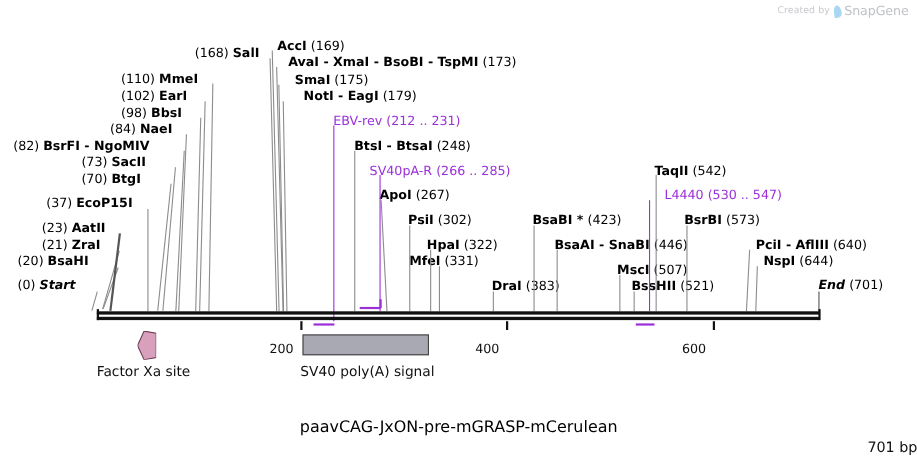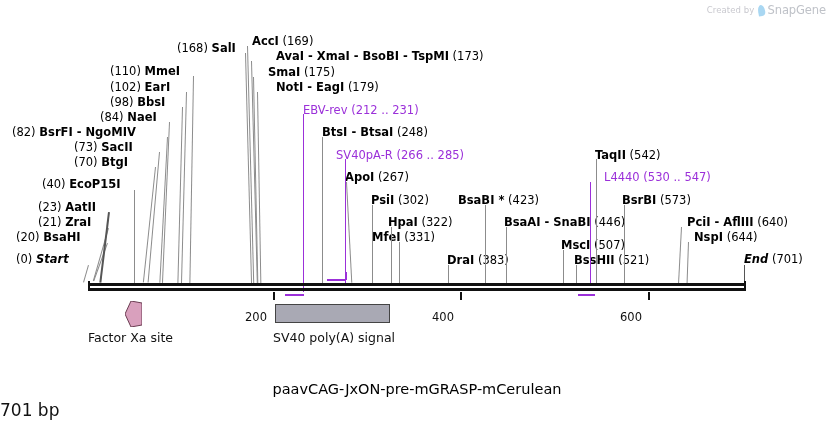--- a/index.html
+++ b/index.html
@@ -172,22 +172,22 @@
     font-size: 14.5px;
     font-weight: normal;
     color: #000000;
     font-family: "DejaVu Sans", sans-serif;
   }
   #subtitle {
     position: absolute;
     left: 0;
     right: 0;
     top: 400px;
-    text-align: left;
-    font-size: 17px;
+    text-align: right;
+    font-size: 13px;
     color: #111111;
     font-family: "DejaVu Sans", sans-serif;
   }
 </style>
 </head>
 <body>
 
 <div id="stage">
 
   <div id="watermark">
@@ -197,39 +197,39 @@
   </div>
 
   <div class="lbl" style="left:177px;  top:42px;"><span class="pos">(168)</span> <span class="enz">SalI</span></div>
   <div class="lbl" style="left:110px;  top:65px;"><span class="pos">(110)</span> <span class="enz">MmeI</span></div>
   <div class="lbl" style="left:110px;  top:81px;"><span class="pos">(102)</span> <span class="enz">EarI</span></div>
   <div class="lbl" style="left:110px;  top:96px;"><span class="pos">(98)</span> <span class="enz">BbsI</span></div>
   <div class="lbl" style="left:100px;  top:111px;"><span class="pos">(84)</span> <span class="enz">NaeI</span></div>
   <div class="lbl" style="left:12px;   top:126px;"><span class="pos">(82)</span> <span class="enz">BsrFI - NgoMIV</span></div>
   <div class="lbl" style="left:74px;   top:141px;"><span class="pos">(73)</span> <span class="enz">SacII</span></div>
   <div class="lbl" style="left:74px;   top:156px;"><span class="pos">(70)</span> <span class="enz">BtgI</span></div>
-  <div class="lbl" style="left:42px;   top:178px;"><span class="pos">(40)</span> <span class="enz">EcoP15I</span></div>
+  <div class="lbl" style="left:42px;   top:178px;"><span class="pos">(37)</span> <span class="enz">EcoP15I</span></div>
   <div class="lbl" style="left:38px;   top:201px;"><span class="pos">(23)</span> <span class="enz">AatII</span></div>
   <div class="lbl" style="left:38px;   top:216px;"><span class="pos">(21)</span> <span class="enz">ZraI</span></div>
   <div class="lbl" style="left:16px;   top:231px;"><span class="pos">(20)</span> <span class="enz">BsaHI</span></div>
   <div class="lbl terminus" style="left:16px; top:253px;"><span class="pos">(0)</span> <span class="enz">Start</span></div>
 
   <div class="lbl" style="left:252px; top:35px;"><span class="enz">AccI</span> <span class="pos">(169)</span></div>
-  <div class="lbl" style="left:276px; top:50px;"><span class="enz">AvaI - XmaI - BsoBI - TspMI</span> <span class="pos">(173)</span></div>
+  <div class="lbl" style="left:262px; top:50px;"><span class="enz">AvaI - XmaI - BsoBI - TspMI</span> <span class="pos">(173)</span></div>
   <div class="lbl" style="left:268px; top:66px;"><span class="enz">SmaI</span> <span class="pos">(175)</span></div>
   <div class="lbl" style="left:276px; top:81px;"><span class="enz">NotI - EagI</span> <span class="pos">(179)</span></div>
   <div class="lbl primer" style="left:303px; top:104px;"><span class="enz">EBV-rev</span> <span class="pos">(212 .. 231)</span></div>
   <div class="lbl" style="left:322px; top:126px;"><span class="enz">BtsI - BtsaI</span> <span class="pos">(248)</span></div>
   <div class="lbl primer" style="left:336px; top:149px;"><span class="enz">SV40pA-R</span> <span class="pos">(266 .. 285)</span></div>
   <div class="lbl" style="left:345px; top:171px;"><span class="enz">ApoI</span> <span class="pos">(267)</span></div>
   <div class="lbl" style="left:371px; top:194px;"><span class="enz">PsiI</span> <span class="pos">(302)</span></div>
   <div class="lbl" style="left:388px; top:216px;"><span class="enz">HpaI</span> <span class="pos">(322)</span></div>
   <div class="lbl" style="left:372px; top:231px;"><span class="enz">MfeI</span> <span class="pos">(331)</span></div>
   <div class="lbl" style="left:447px; top:254px;"><span class="enz">DraI</span> <span class="pos">(383)</span></div>
-  <div class="lbl" style="left:458px; top:194px;"><span class="enz">BsaBI *</span> <span class="pos">(423)</span></div>
+  <div class="lbl" style="left:484px; top:194px;"><span class="enz">BsaBI *</span> <span class="pos">(423)</span></div>
   <div class="lbl" style="left:504px; top:216px;"><span class="enz">BsaAI - SnaBI</span> <span class="pos">(446)</span></div>
   <div class="lbl" style="left:561px; top:239px;"><span class="enz">MscI</span> <span class="pos">(507)</span></div>
   <div class="lbl" style="left:574px; top:254px;"><span class="enz">BssHII</span> <span class="pos">(521)</span></div>
   <div class="lbl primer" style="left:604px; top:171px;"><span class="enz">L4440</span> <span class="pos">(530 .. 547)</span></div>
   <div class="lbl" style="left:595px; top:149px;"><span class="enz">TaqII</span> <span class="pos">(542)</span></div>
   <div class="lbl" style="left:622px; top:194px;"><span class="enz">BsrBI</span> <span class="pos">(573)</span></div>
   <div class="lbl" style="left:687px; top:216px;"><span class="enz">PciI - AflIII</span> <span class="pos">(640)</span></div>
   <div class="lbl" style="left:694px; top:231px;"><span class="enz">NspI</span> <span class="pos">(644)</span></div>
   <div class="lbl terminus" style="left:744px; top:253px;"><span class="enz">End</span> <span class="pos">(701)</span></div>
 

